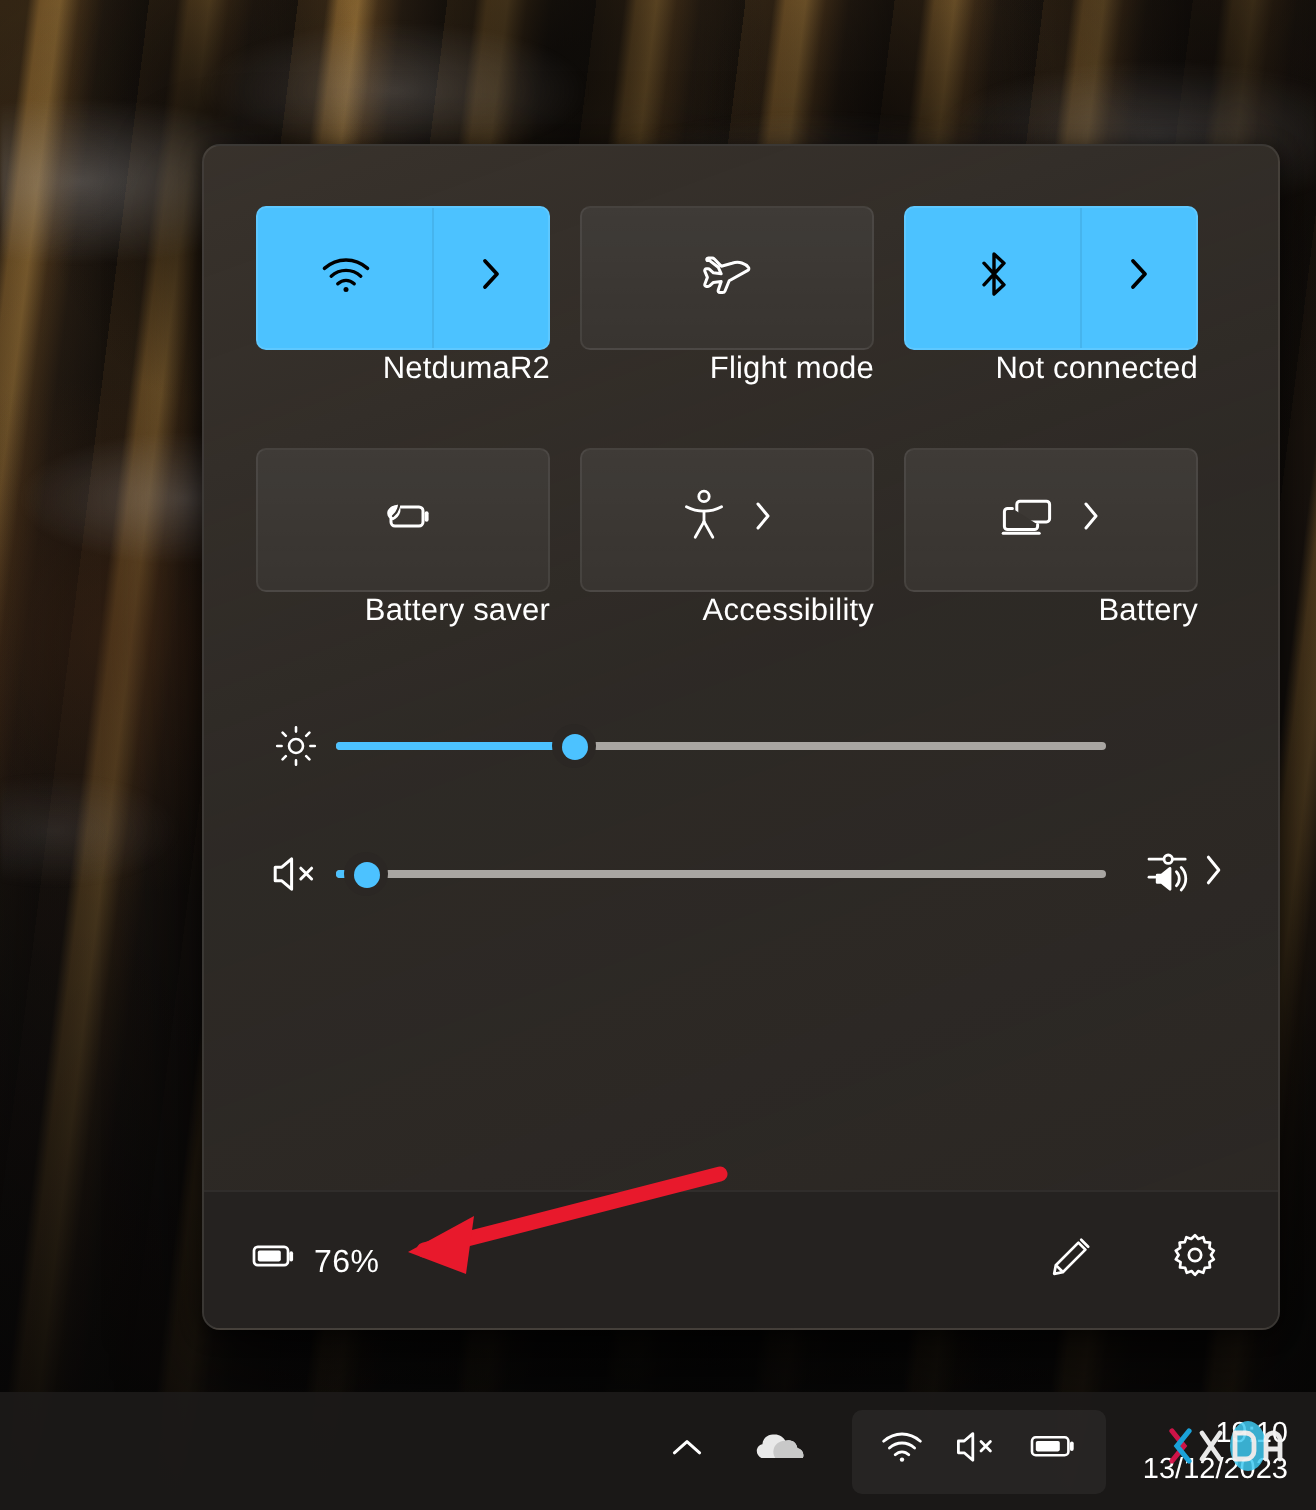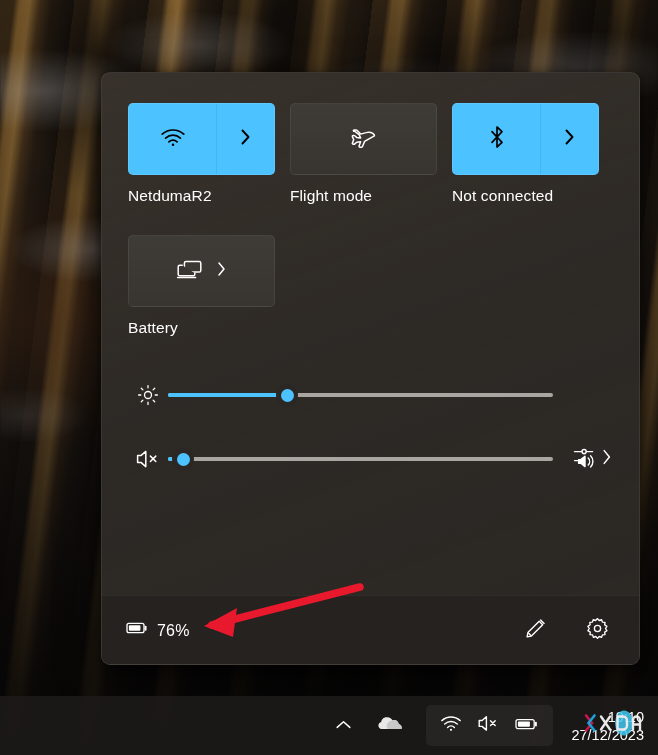--- a/index.html
+++ b/index.html
@@ -120,22 +120,21 @@
   }
   .tile-inline {
     flex: 1 1 auto;
     display: flex;
     align-items: center;
     justify-content: center;
     gap: 13px;
   }
 
   .tile-label {
-    margin-top: 11px;
-    text-align: left;
+    text-align: right;
     font-size: 15.5px;
     line-height: 20px;
     color: #ffffff;
     letter-spacing: 0.1px;
     white-space: nowrap;
   }
 
   .row-gap { height: 29px; }
 
   
@@ -366,21 +365,57 @@
             </div>
           </div>
           <div class="tile-label">Not connected</div>
         </div>
       </div>
 
       <div class="row-gap"></div>
 
       <div class="tile-grid">
 
-
+        <div class="tile-cell">
+          <div class="tile">
+            <div class="tile-inline">
+              <span>
+                <svg width="30" height="20" viewBox="0 0 30 20" fill="none" stroke="#fff" stroke-width="1.5" stroke-linejoin="round" stroke-linecap="round">
+                  <rect x="8.5" y="5.5" width="16" height="9.5" rx="2"></rect>
+                  <path d="M26.3 8.6v3.3" stroke-width="2"></path>
+                  <path d="M12.6 4.2c-3.4.3-6 2-6 4.4 0 1.6 1.1 2.9 2.9 3.5 1.8-.8 3.1-2.2 3.6-4 .3-1.2.1-2.6-.5-3.9z" fill="#fff" stroke="none"></path>
+                  <path d="M12.6 4.2c-.2 2.3-1.3 4.3-3.1 5.8" stroke="#383430" stroke-width="1.1"></path>
+                </svg>
+              </span>
+            </div>
+          </div>
+          <div class="tile-label">Battery saver</div>
+        </div>
+
+        <div class="tile-cell">
+          <div class="tile">
+            <div class="tile-inline">
+              <span>
+                <svg width="22" height="27" viewBox="0 0 22 27" fill="none" stroke="#fff" stroke-width="1.4" stroke-linecap="round" stroke-linejoin="round">
+                  <circle cx="11" cy="4.2" r="2.6"></circle>
+                  <path d="M2.2 9.4c2.8 1.5 5.8 2.2 8.8 2.2s6-0.7 8.8-2.2"></path>
+                  <path d="M11 11.6v5.2"></path>
+                  <path d="M11 16.8L6.6 24.6"></path>
+                  <path d="M11 16.8l4.4 7.8"></path>
+                </svg>
+              </span>
+              <span>
+                <svg width="11" height="18" viewBox="0 0 11 18" fill="none" stroke="#fff" stroke-width="1.5" stroke-linecap="round" stroke-linejoin="round">
+                  <path d="M3 3l5 6-5 6"></path>
+                </svg>
+              </span>
+            </div>
+          </div>
+          <div class="tile-label">Accessibility</div>
+        </div>
 
         <div class="tile-cell">
           <div class="tile">
             <div class="tile-inline">
               <span>
                 <svg width="27" height="22" viewBox="0 0 27 22" fill="none" stroke="#fff" stroke-width="1.5" stroke-linejoin="round" stroke-linecap="round">
                   <path d="M10 3.6h13.2a1.6 1.6 0 0 1 1.6 1.6v7.2a1.6 1.6 0 0 1-1.6 1.6H10a1.6 1.6 0 0 1-1.6-1.6V5.2A1.6 1.6 0 0 1 10 3.6z"></path>
                   <path d="M6.2 7.2H3.8a1.6 1.6 0 0 0-1.6 1.6v7.4a1.6 1.6 0 0 0 1.6 1.6h13.4a1.6 1.6 0 0 0 1.6-1.6v-.9" fill="#383430"></path>
                   <path d="M1.6 19.6h18"></path>
                 </svg>
@@ -525,21 +560,21 @@
         <svg width="24" height="16" viewBox="0 0 24 16" fill="none" stroke="#fff" stroke-width="1.3" stroke-linejoin="round">
           <rect x="1" y="3.6" width="18.2" height="9" rx="1.9"></rect>
           <path d="M20.9 6.7v2.8" stroke-width="1.9" stroke-linecap="round"></path>
           <rect x="2.9" y="5.5" width="12" height="5.2" rx="0.9" fill="#fff" stroke="none"></rect>
         </svg>
       </span>
     </div>
 
     <div class="tray-clock">
       <div class="clock-time">19:10</div>
-      <div class="clock-date">27/12/2023</div>
+      <div class="clock-date">13/12/2023</div>
     </div>
   </div>
 
   <div id="xda-watermark">
     <svg width="68" height="30" viewBox="0 0 68 30" fill="none">
       <ellipse cx="40" cy="14" rx="9" ry="12.5" fill="#3fc8f0" opacity="0.88"></ellipse>
       <path d="M2 6.5l6 7.5-6 7.5" stroke="#d4144a" stroke-width="2.6" stroke-linecap="round"></path>
       <path d="M10.5 6.5l-6 7.5 6 7.5" stroke="#1aa7e0" stroke-width="2.6" stroke-linecap="round"></path>
       <path d="M17 7.5l9 13M26 7.5l-9 13" stroke="#f0f0f0" stroke-width="2.4" stroke-linecap="round"></path>
       <path d="M33.5 20.5V7.5h5.5a4 4 0 0 1 4 4v5a4 4 0 0 1-4 4z" stroke="#f0f0f0" stroke-width="2.4" stroke-linejoin="round"></path>

